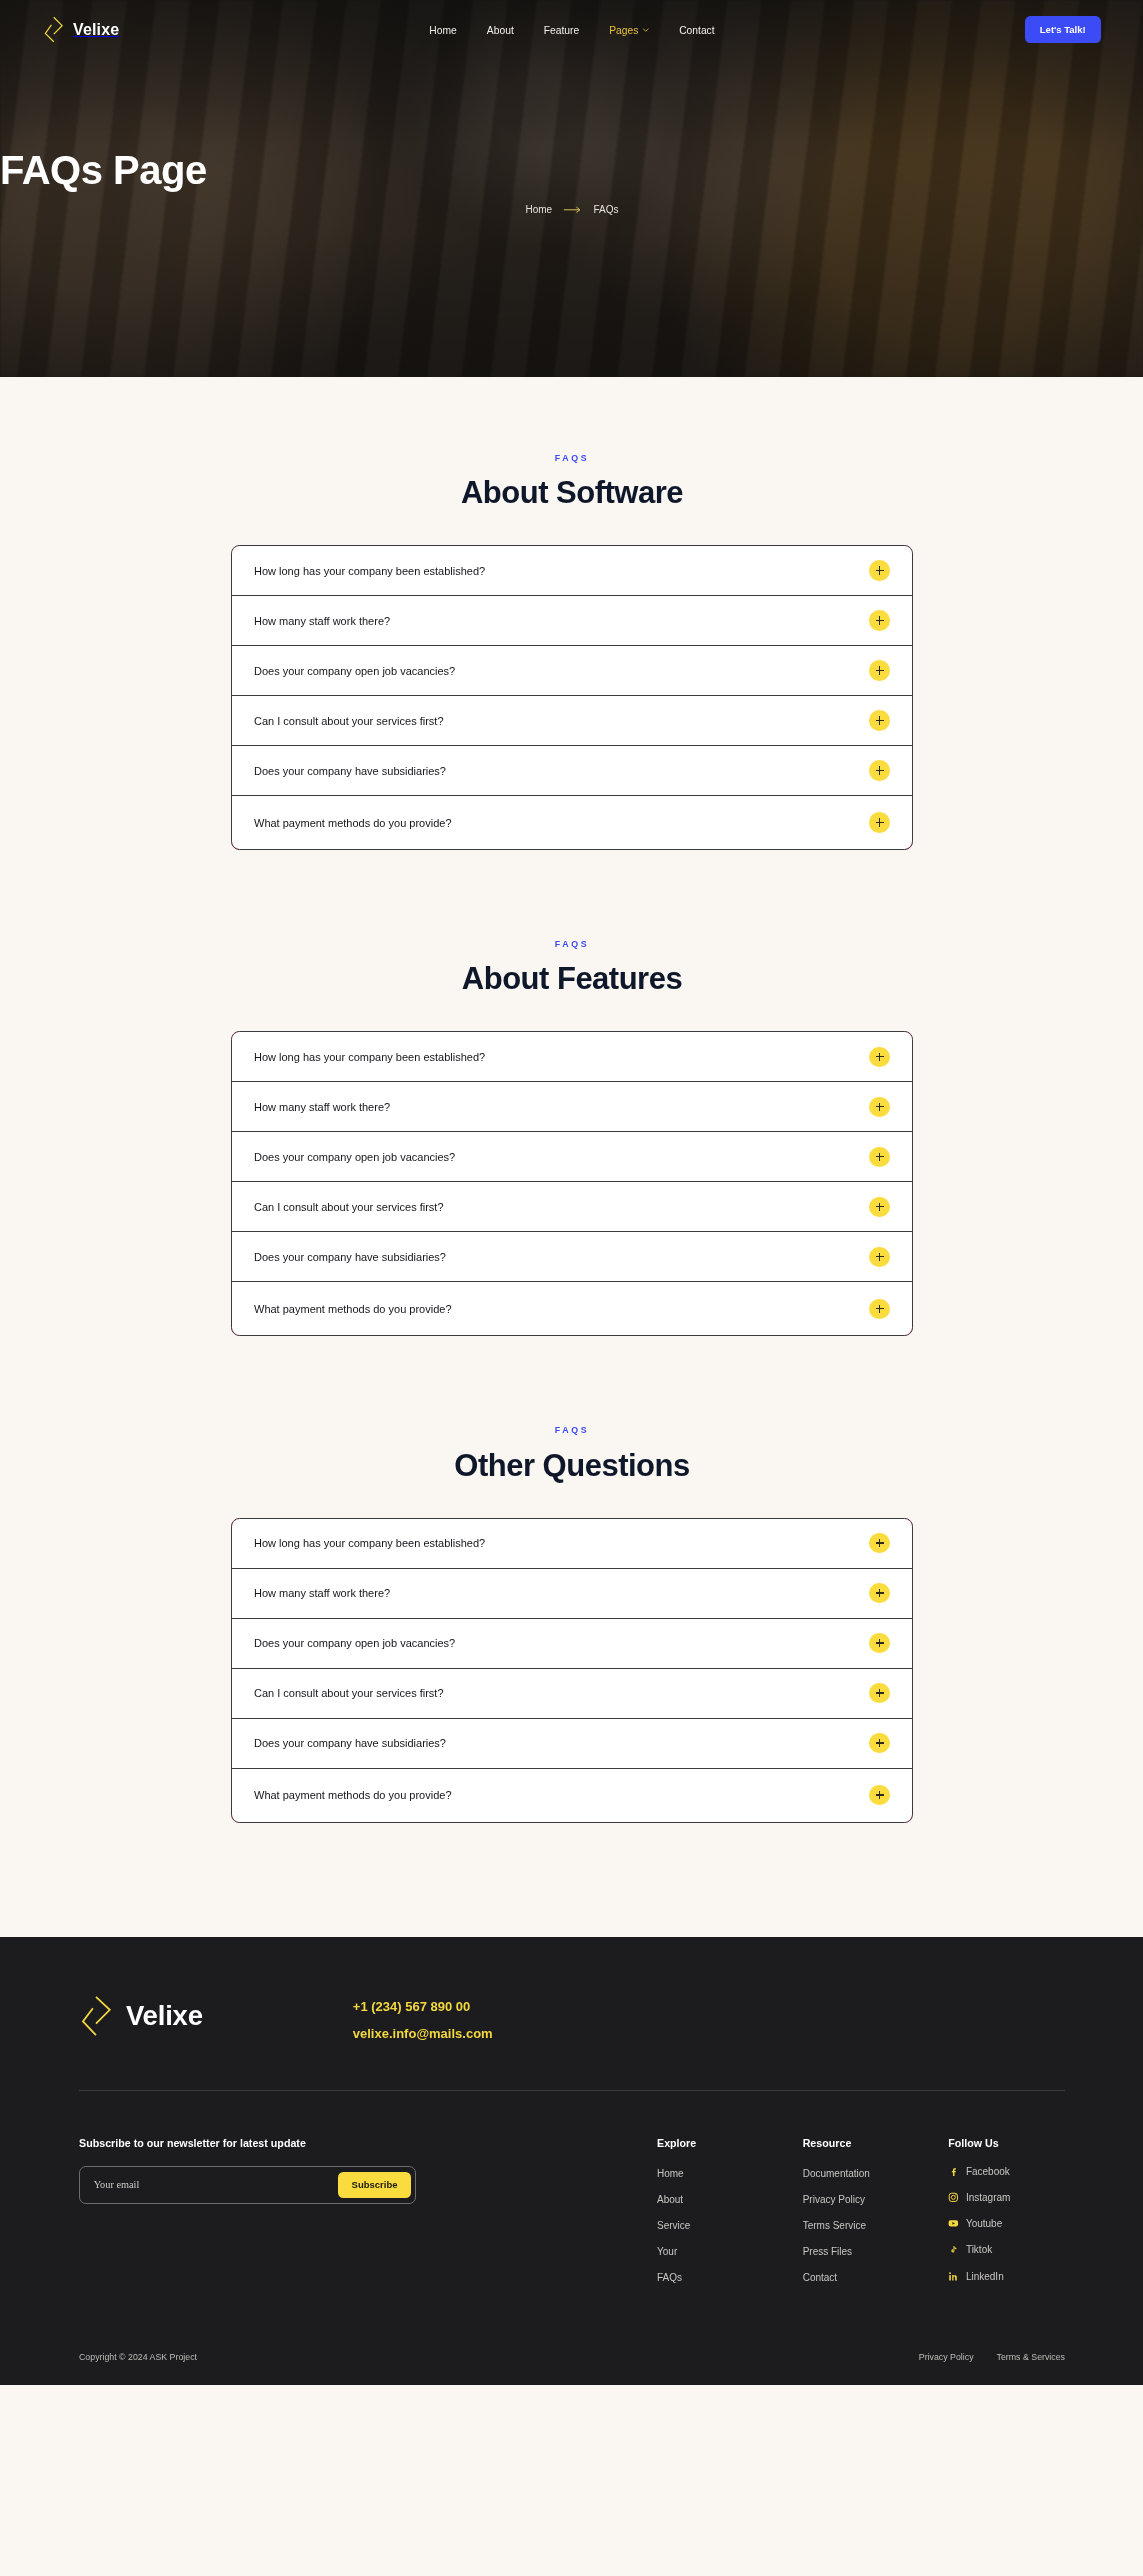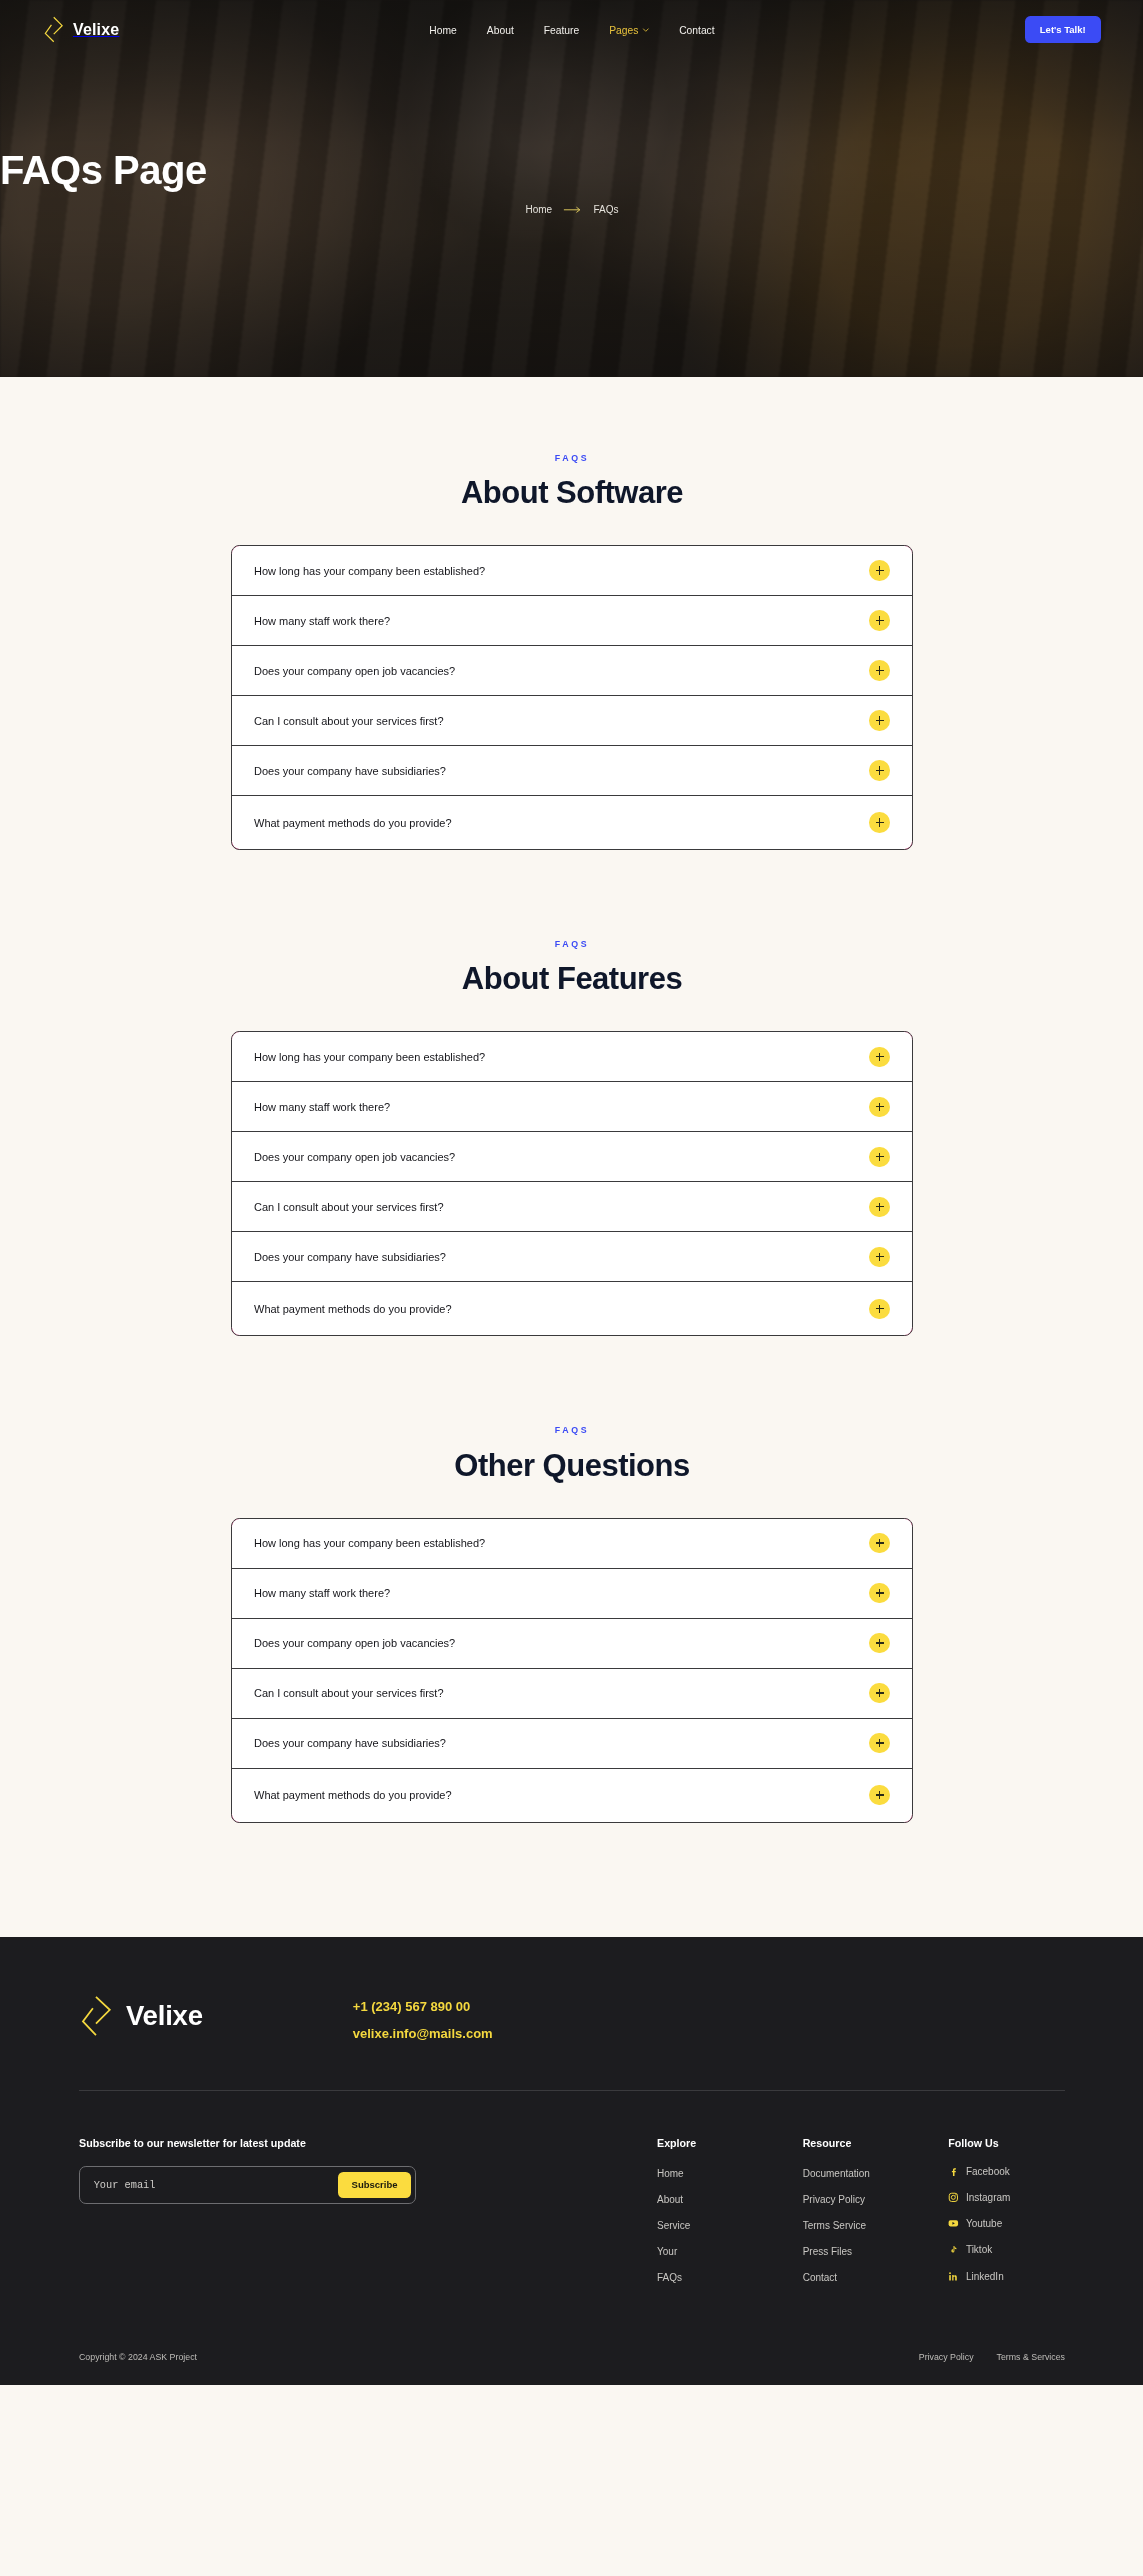--- a/index.html
+++ b/index.html
@@ -170,21 +170,21 @@
   .f-news-title { font-size:10.7px; font-weight:700; color:#fff; }
   .f-news-form {
     margin-top:17px;
     width:337px; height:38px;
     border:1px solid #6d6d70; border-radius:6.9px;
     display:flex; align-items:center;
     padding:0 3.8px 0 13.7px;
   }
   .f-news-input {
     flex:1; background:transparent; border:none; outline:none;
-    font-family:Liberation Mono, monospace; font-size:10.3px; color:#E8E6E2;
+    font-family:Liberation Serif, serif; font-size:10.3px; color:#E8E6E2;
   }
   .f-news-input::placeholder { color:#CFCDC9; }
   .f-sub-btn {
     background:#FBDC3F; color:#1B1B0E;
     font-family:inherit; font-size:9.5px; font-weight:700;
     border:none; border-radius:5.3px;
     padding:7.6px 13.7px; cursor:pointer; white-space:nowrap;
   }
 
   .f-col { width:191px; }

